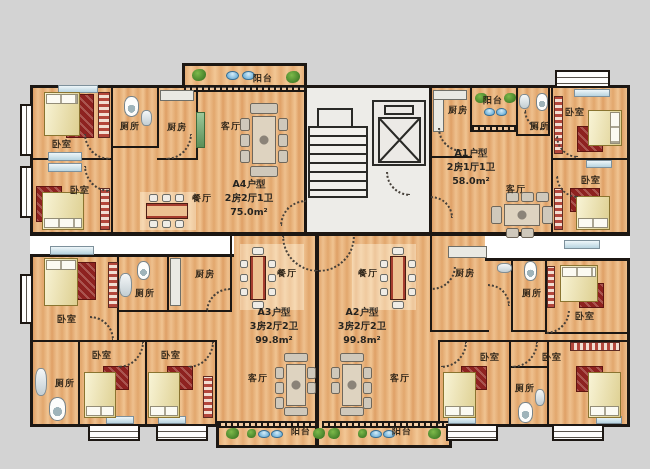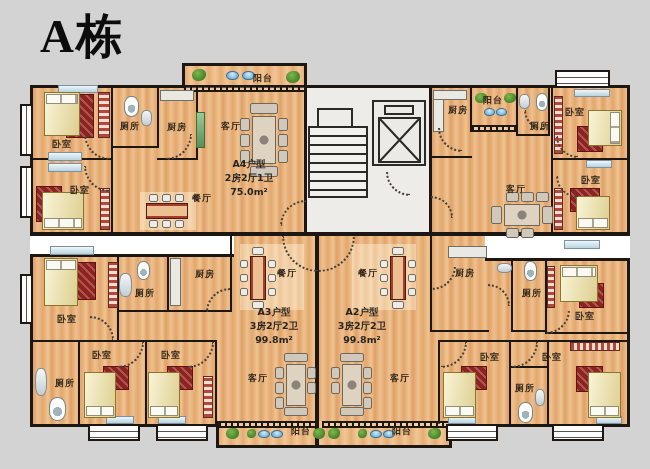--- a/index.html
+++ b/index.html
@@ -62,21 +62,20 @@
   .arc-tr{border-width:2px 2px 0 0;border-radius:0 100% 0 0}
 
   .inlay{position:absolute;background:rgba(255,243,220,.45)}
   .room-label{position:absolute;transform:translate(-50%,-50%);font:600 9px/1 "DejaVu Sans",sans-serif;color:#33291c;letter-spacing:1px;white-space:nowrap}
   .unit-info{position:absolute;transform:translate(-50%,-50%);text-align:center;font:700 9.5px/1.45 "DejaVu Sans",sans-serif;color:#262420;white-space:nowrap}
 </style>
 </head>
 <body>
 
 <div class="stage">
-  <div class="title">A栋</div>
 
   <div class="balcony top" style="left:182px;top:63px;width:125px;height:27px"></div>
 
   <div class="unit" style="left:30px;top:85px;width:277px;height:150px"></div>
   <div class="core" style="left:304px;top:85px;width:128px;height:150px"></div>
   <div class="unit" style="left:429px;top:85px;width:201px;height:150px"></div>
   <div class="unit" style="left:30px;top:233px;width:600px;height:194px"></div>
 
   <div class="band" style="left:30px;top:233px;width:204px;height:24px"></div>
   <div class="band" style="left:485px;top:233px;width:145px;height:28px"></div>
@@ -346,24 +345,29 @@
       <span class="room-label" style="left: 465px; top: 273px;">厨房</span>
       <span class="room-label" style="left: 532px; top: 293px;">厕所</span>
       <span class="room-label" style="left: 585px; top: 316px;">卧室</span>
       <span class="room-label" style="left: 490px; top: 357px;">卧室</span>
       <span class="room-label" style="left: 525px; top: 388px;">厕所</span>
       <span class="room-label" style="left: 552px; top: 357px;">卧室</span>
       <span class="room-label" style="left: 400px; top: 378px;">客厅</span>
       <span class="room-label" style="left: 402px; top: 431px;">阳台</span>
     </div>
 
-  <div class="unit-info" style="left:249px;top:178px">
+  <div class="unit-info" style="left:249px;top:198px">
     <div>A4户型</div>
     <div>2房2厅1卫</div>
     <div>75.0m²</div>
+  </div>
+  <div class="unit-info" style="left:471px;top:167px">
+    <div>A1户型</div>
+    <div>2房1厅1卫</div>
+    <div>58.0m²</div>
   </div>
   <div class="unit-info" style="left:274px;top:326px">
     <div>A3户型</div>
     <div>3房2厅2卫</div>
     <div>99.8m²</div>
   </div>
   <div class="unit-info" style="left:362px;top:326px">
     <div>A2户型</div>
     <div>3房2厅2卫</div>
     <div>99.8m²</div>

